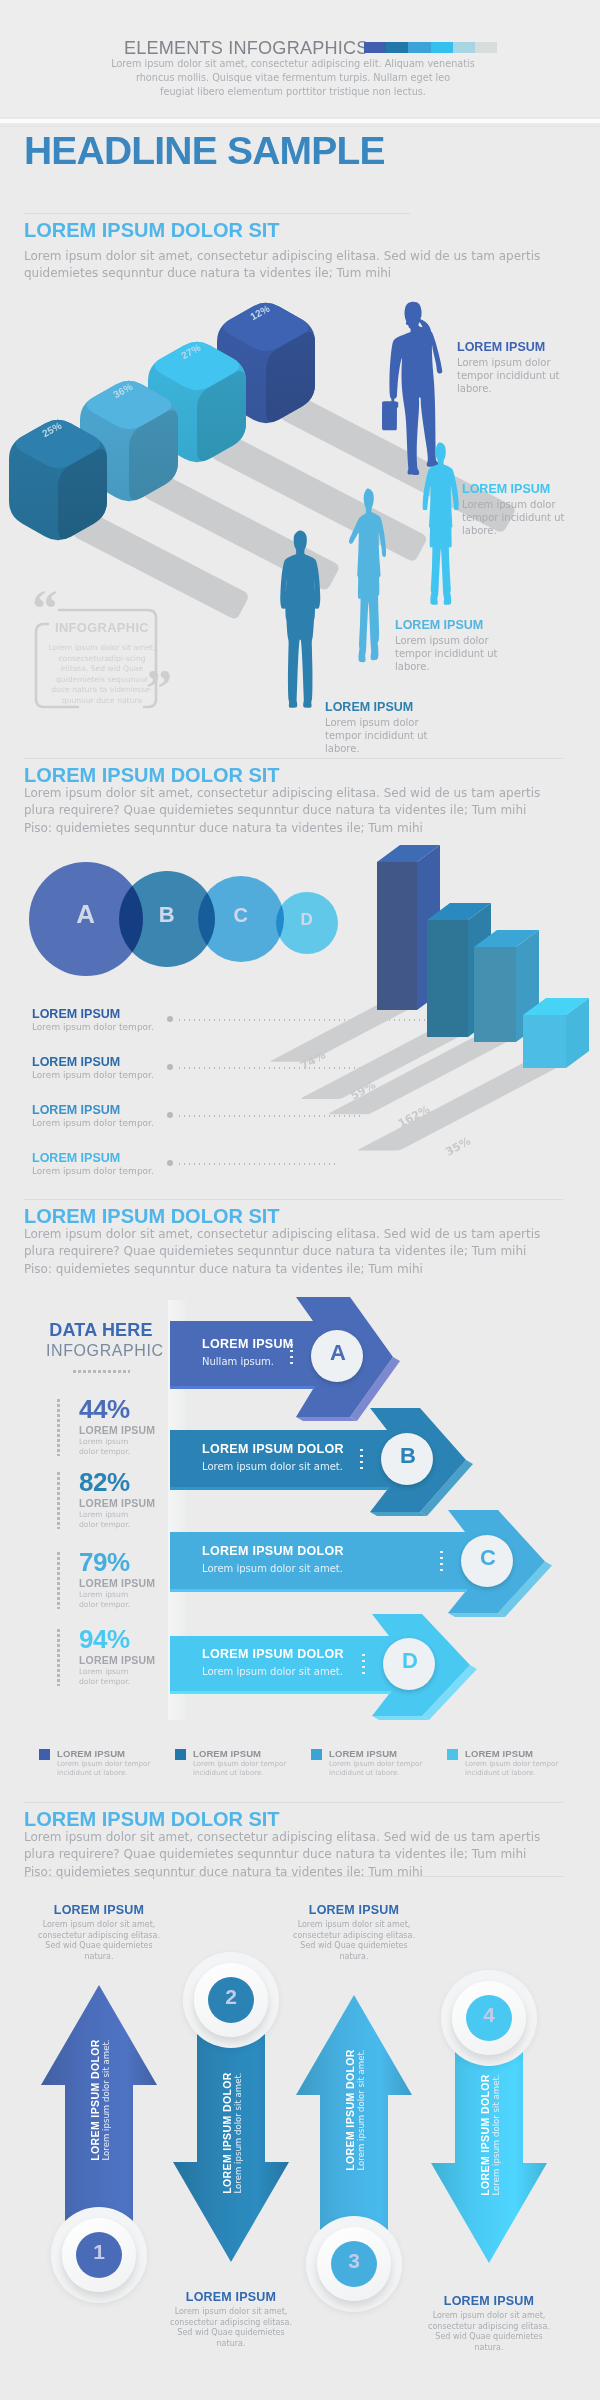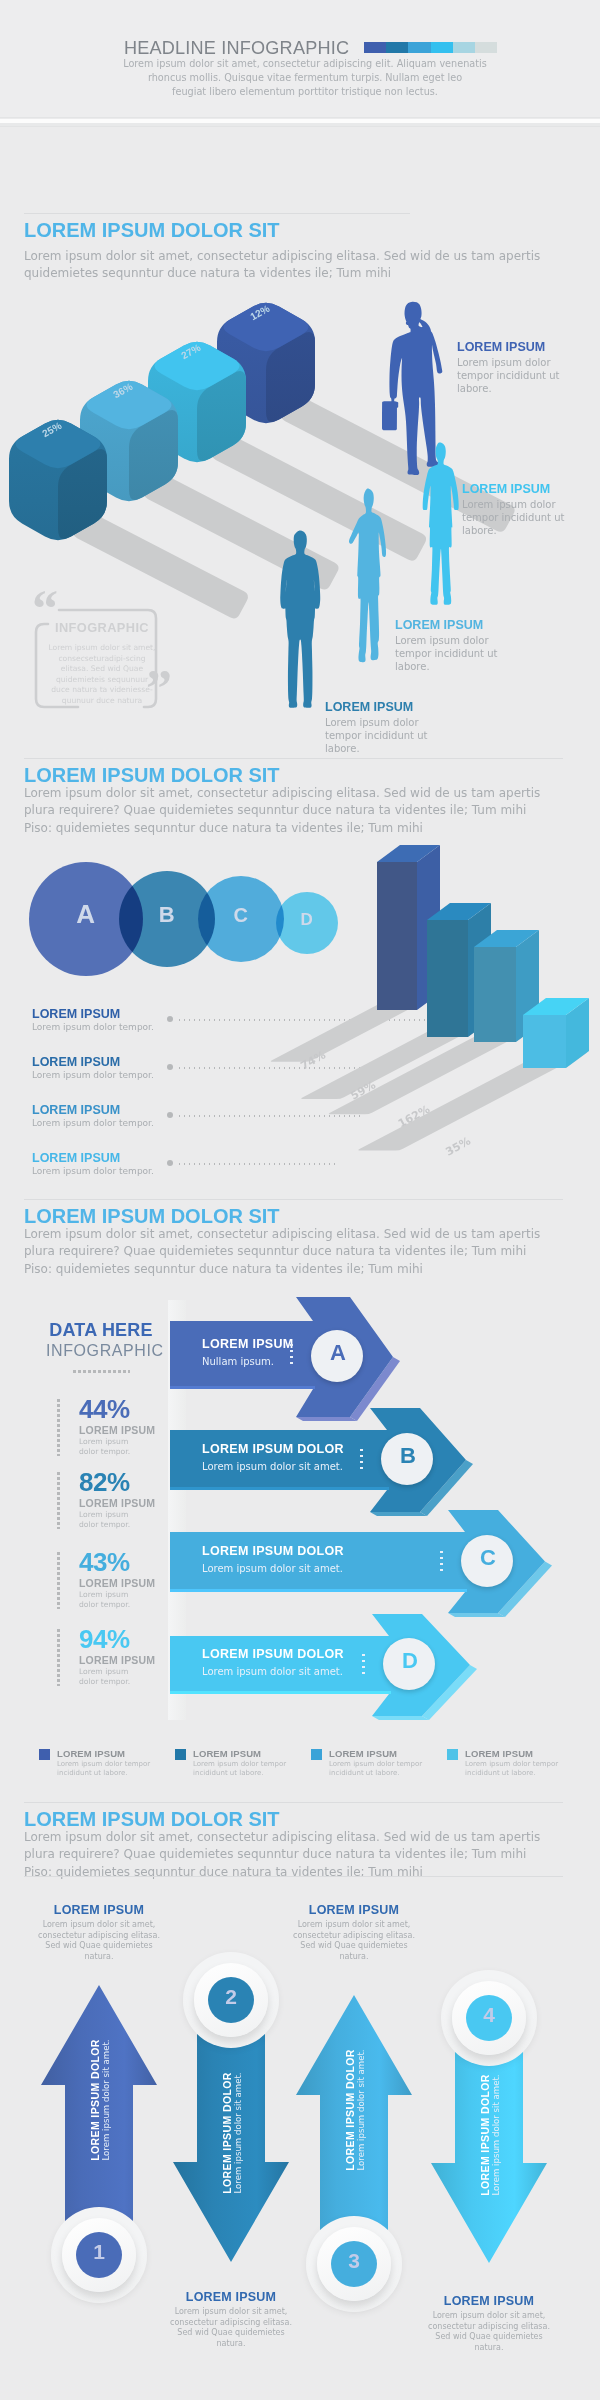--- a/index.html
+++ b/index.html
@@ -10,21 +10,21 @@
 .abs{position:absolute;}
 svg{display:block;overflow:visible;}
 
 #topband{left:0;top:0;width:600px;height:118px;background:#ededee;border-bottom:1px solid #e3e4e5;}
 #whiteband{left:0;top:119px;width:600px;height:4px;background:#fcfcfc;}
 #belowband{left:0;top:123px;width:600px;height:4px;background:#e8e9ea;border-bottom:1px solid #e2e3e4;}
 
 #elemTitle{left:124px;top:38px;font-size:18.1px;letter-spacing:0.2px;color:#7f848a;font-weight:400;}
 #elemSwatches{left:364px;top:42px;width:133px;height:11px;display:flex;}
 #elemSwatches i{display:block;height:11px;flex:1 1 0;}
-#elemSub{left:118px;top:57px;width:374px;text-align:center;font-family:"DejaVu Sans",sans-serif;font-size:9.7px;line-height:14.2px;color:#acb0b4;}
+#elemSub{left:106px;top:57px;width:374px;text-align:center;font-family:"DejaVu Sans",sans-serif;font-size:9.7px;line-height:14.2px;color:#acb0b4;}
 
 #headline1{left:24px;top:131px;font-size:39px;font-weight:bold;letter-spacing:-0.8px;line-height:40px;}
 #headline2{left:24px;top:169px;font-size:39px;font-weight:bold;letter-spacing:-0.8px;line-height:40px;}
 
 .secrule{position:absolute;height:1px;background:#dbdcde;}
 .sechead{position:absolute;font-size:20px;font-weight:bold;color:#50b5e8;letter-spacing:0px;}
 .secbody{position:absolute;font-family:"DejaVu Sans",sans-serif;font-size:12px;line-height:17.4px;color:#a9adb1;}
 .isolabel{position:absolute;font-size:10px;font-weight:bold;color:#bcd7e8;letter-spacing:0.2px;}
 .vtlabel{display:flex;flex-direction:column;justify-content:center;align-items:center;transform-origin:center center;}
 .vt1{font-size:10.5px;font-weight:bold;color:#ffffff;letter-spacing:0.4px;line-height:12px;white-space:nowrap;}
@@ -62,34 +62,35 @@
 .pbody{position:absolute;font-family:"DejaVu Sans",sans-serif;font-size:10px;line-height:13px;color:#a9adb1;width:108px;}
 
 </style>
 </head>
 <body>
 
 <div class="page">
 <div class="abs" id="topband"></div>
 <div class="abs" id="whiteband"></div>
 <div class="abs" id="belowband"></div>
-<div class="abs" id="elemTitle">HEADLINE INFOGRAPHIC</div>
+<div class="abs" id="elemTitle">ELEMENTS INFOGRAPHICS</div>
 <div class="abs" id="elemSwatches">
 <i style="background: rgb(63, 95, 174);"></i>
 <i style="background: rgb(34, 120, 168);"></i>
 <i style="background: rgb(59, 163, 216);"></i>
 <i style="background: rgb(52, 192, 239);"></i>
 <i style="background: rgb(167, 213, 226);"></i>
 <i style="background: rgb(213, 221, 221);"></i>
 </div>
 <div class="abs" id="elemSub">
 <div>Lorem ipsum dolor sit amet, consectetur adipiscing elit. Aliquam venenatis</div>
 <div>rhoncus mollis. Quisque vitae fermentum turpis. Nullam eget leo</div>
 <div>feugiat libero elementum porttitor tristique non lectus.</div>
 </div>
+<div class="abs" id="headline1" style="color: rgb(58, 134, 191);">HEADLINE SAMPLE</div>
 <div class="secrule" style="left:24px;top:213px;width:386px;"></div>
 <div class="sechead" style="left:24px;top:219px;">LOREM IPSUM DOLOR SIT</div>
 <div class="secbody" style="left:24px;top:248px;width:518px;">Lorem ipsum dolor sit amet, consectetur adipiscing elitasa. Sed wid de us tam apertis quidemietes sequnntur duce natura ta videntes ile; Tum mihi</div>
 <svg class="abs" style="left:0;top:0;width:600px;height:600px;" viewBox="0 0 600 600">
 <defs>
 <linearGradient id="isoL0" x1="0" y1="0" x2="0" y2="1">
           <stop offset="0" stop-color="#2976a0"></stop>
           <stop offset="1" stop-color="#266d94"></stop>
         </linearGradient>
 <linearGradient id="isoR0" x1="0" y1="0" x2="0" y2="1">
@@ -250,21 +251,21 @@
 <div class="abs hdots" style="left:72px;top:1370px;width:58px;height:3px;"></div>
 <div class="abs vdots" style="left:57px;top:1398px;width:3px;height:58px;"></div>
 <div class="abs pct" style="left: 79px; top: 1396px; color: rgb(74, 108, 184);">44%</div>
 <div class="abs pcttitle" style="left:79px;top:1424px;">LOREM IPSUM</div>
 <div class="abs pctsub" style="left:79px;top:1437px;">Lorem ipsum dolor tempor.</div>
 <div class="abs vdots" style="left:57px;top:1471px;width:3px;height:58px;"></div>
 <div class="abs pct" style="left: 79px; top: 1469px; color: rgb(42, 131, 180);">82%</div>
 <div class="abs pcttitle" style="left:79px;top:1497px;">LOREM IPSUM</div>
 <div class="abs pctsub" style="left:79px;top:1510px;">Lorem ipsum dolor tempor.</div>
 <div class="abs vdots" style="left:57px;top:1551px;width:3px;height:58px;"></div>
-<div class="abs pct" style="left: 79px; top: 1549px; color: rgb(69, 174, 222);">43%</div>
+<div class="abs pct" style="left: 79px; top: 1549px; color: rgb(69, 174, 222);">79%</div>
 <div class="abs pcttitle" style="left:79px;top:1577px;">LOREM IPSUM</div>
 <div class="abs pctsub" style="left:79px;top:1590px;">Lorem ipsum dolor tempor.</div>
 <div class="abs vdots" style="left:57px;top:1628px;width:3px;height:58px;"></div>
 <div class="abs pct" style="left: 79px; top: 1626px; color: rgb(73, 200, 242);">94%</div>
 <div class="abs pcttitle" style="left:79px;top:1654px;">LOREM IPSUM</div>
 <div class="abs pctsub" style="left:79px;top:1667px;">Lorem ipsum dolor tempor.</div>
 <div class="abs" style="left:168px;top:1300px;width:18px;height:420px;background:linear-gradient(to right,#f4f5f6,#eceded);"></div>
 <svg class="abs" style="left:0;top:1280px;width:600px;height:460px;overflow:visible;" viewBox="0 1280 600 460">
 <path d="M393,1357.0 L400,1361.0 L357,1421 L350,1417 Z" fill="#7c89ce"></path>
 <path d="M350,1417 L357,1421 L303,1421 L296,1417 Z" fill="#7c89ce"></path>

